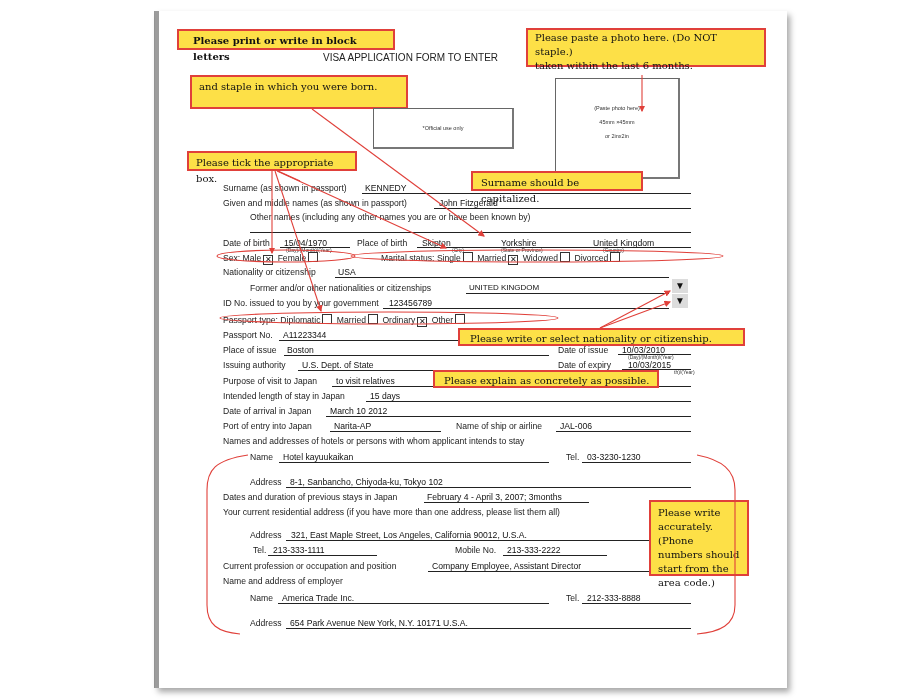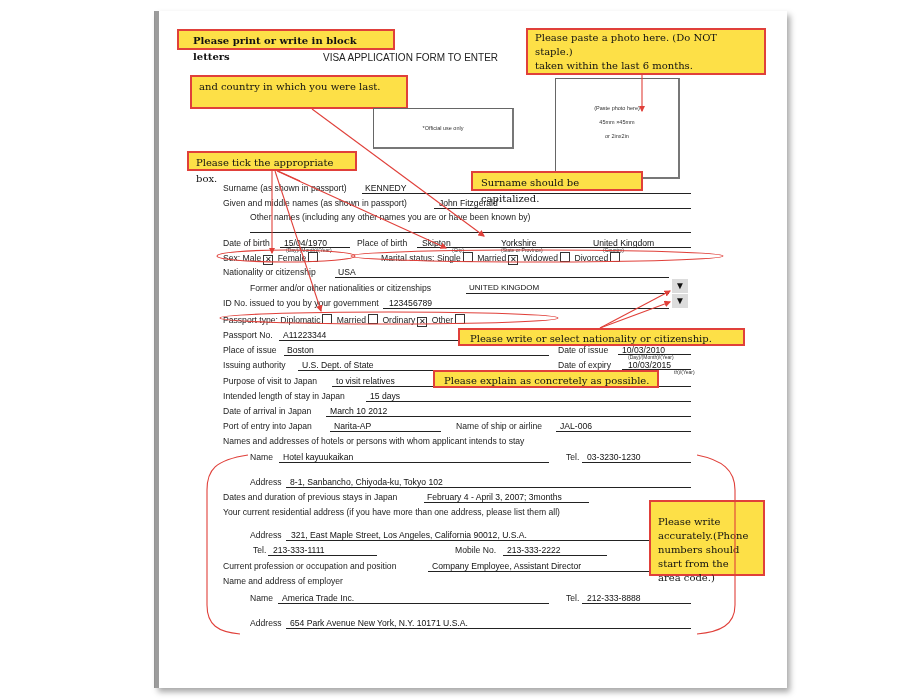--- a/index.html
+++ b/index.html
@@ -22,27 +22,27 @@
 </style>
 </head>
 <body>
 
 <div class="page"></div>
 
 <div class="note" style="left:177px;top:29px;width:218px;height:21px;padding-left:14px;font-weight:bold;">Please print or write in block letters</div>
 
 <div class="lbl" style="left:323px;top:52px;font-size:10px;">VISA APPLICATION FORM TO ENTER</div>
 
-<div class="note" style="left:526px;top:28px;width:240px;height:47px;line-height:14px;padding-top:1px;">
+<div class="note" style="left:526px;top:28px;width:240px;height:39px;line-height:14px;padding-top:1px;">
   <div>Please paste a photo here. (Do NOT staple.)</div>
   <div>taken within the last 6 months.</div>
 </div>
 
 <div class="note" style="left:190px;top:75px;width:218px;height:34px;text-align:justify;">
-  <div>and country in which you were last.</div>
+  <div>and staple in which you were born.</div>
 </div>
 
 <div class="box" style="left:373px;top:108px;width:138px;height:38px;">
   <div class="boxtxt" style="top:16px;">*Official use only</div>
 </div>
 
 <div class="box" style="left:555px;top:78px;width:122px;height:98px;">
   <div class="boxtxt" style="top:26px;">(Paste photo here)</div>
   <div class="boxtxt" style="top:40px;">45mm ×45mm</div>
   <div class="boxtxt" style="top:54px;">or 2inx2in</div>
@@ -201,21 +201,21 @@
 <div class="line" style="left:278px;top:603px;width:271px;"></div>
 
 <div class="lbl" style="left:566px;top:593px;">Tel.</div>
 <div class="val" style="left:587px;top:593px;">212-333-8888</div>
 <div class="line" style="left:582px;top:603px;width:109px;"></div>
 
 <div class="lbl" style="left:250px;top:618px;">Address</div>
 <div class="val" style="left:290px;top:618px;">654 Park Avenue New York, N.Y. 10171 U.S.A.</div>
 <div class="line" style="left:286px;top:628px;width:405px;"></div>
 
-<div class="note" style="left:649px;top:500px;width:116px;height:76px;line-height:14px;padding-top:13px;">
+<div class="note" style="left:649px;top:500px;width:100px;height:76px;line-height:14px;padding-top:4px;">
   <div>Please write</div>
   <div>accurately.(Phone</div>
   <div>numbers should</div>
   <div>start from the</div>
   <div>area code.)</div>
 </div>
 
 <svg class="overlay" viewBox="0 0 900 700">
   <defs>
     <marker id="ah" markerWidth="6" markerHeight="6" refX="5" refY="3" orient="auto">

